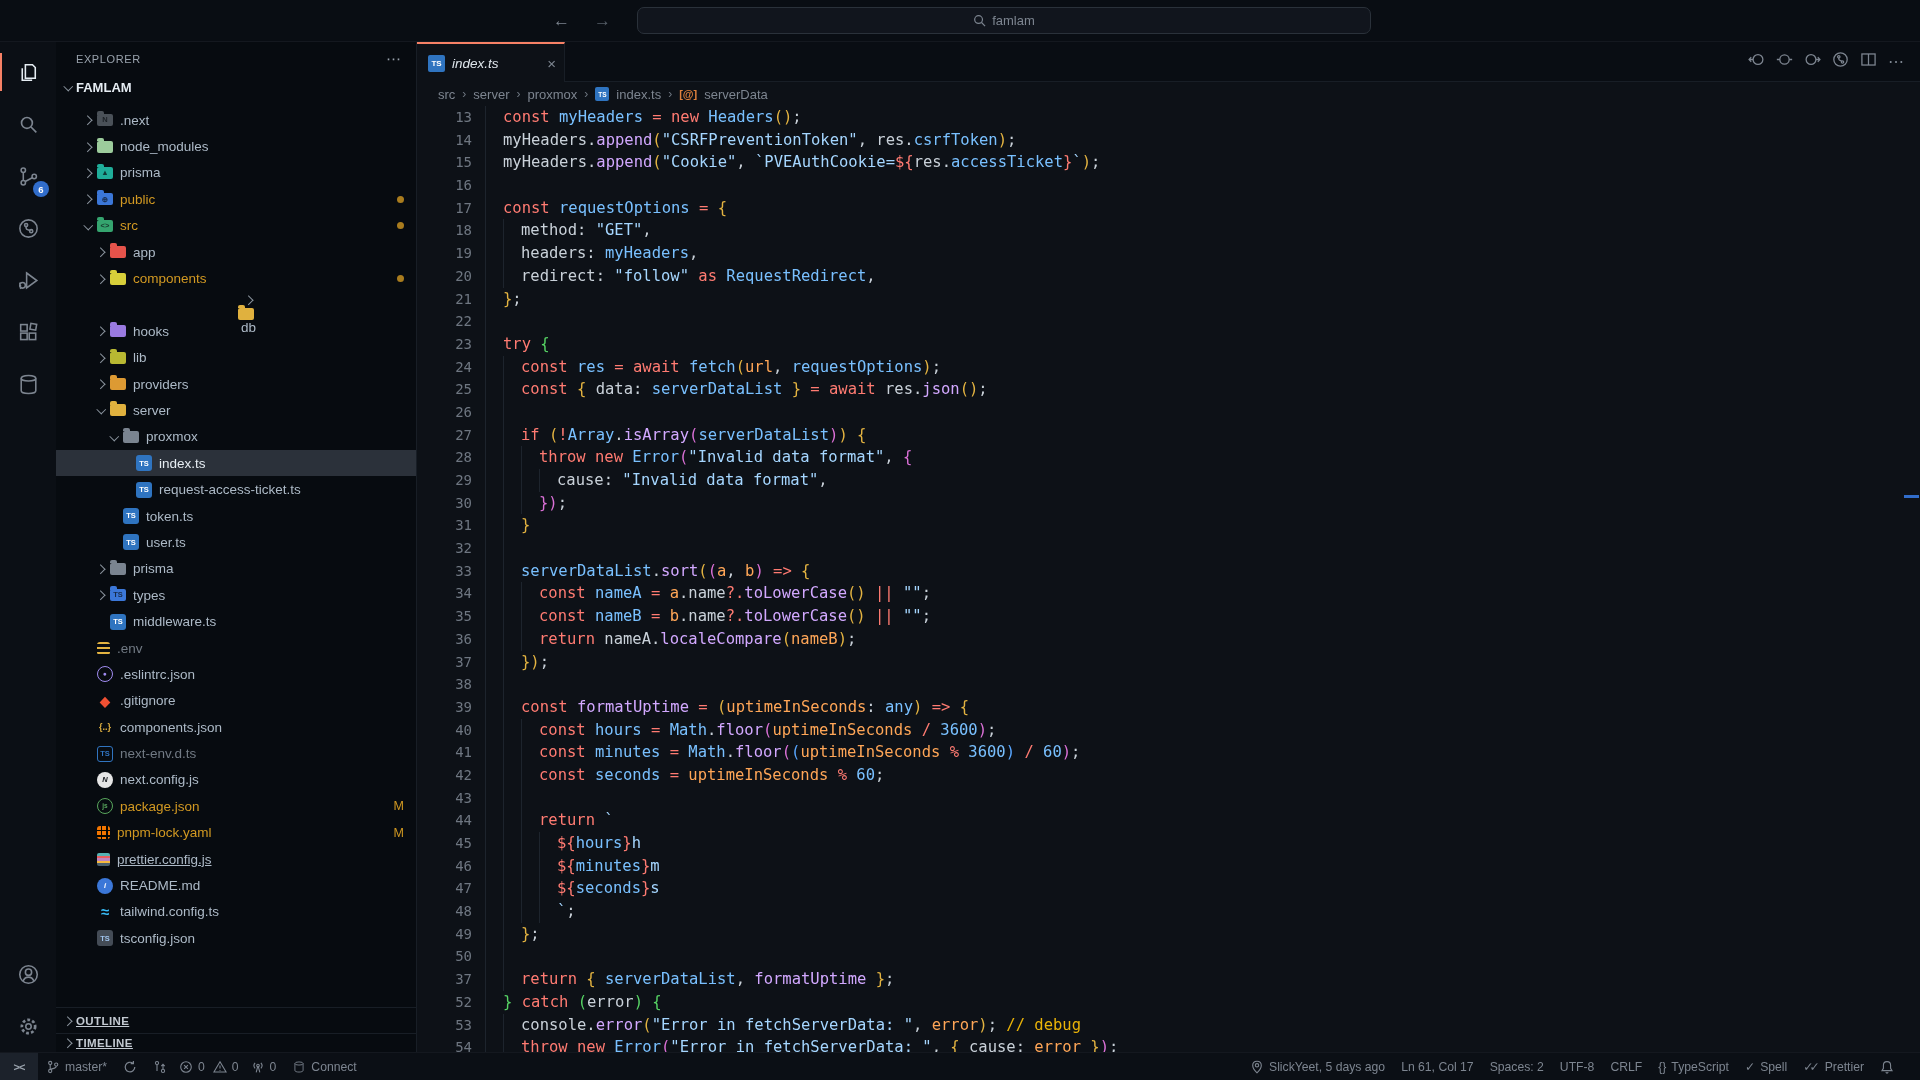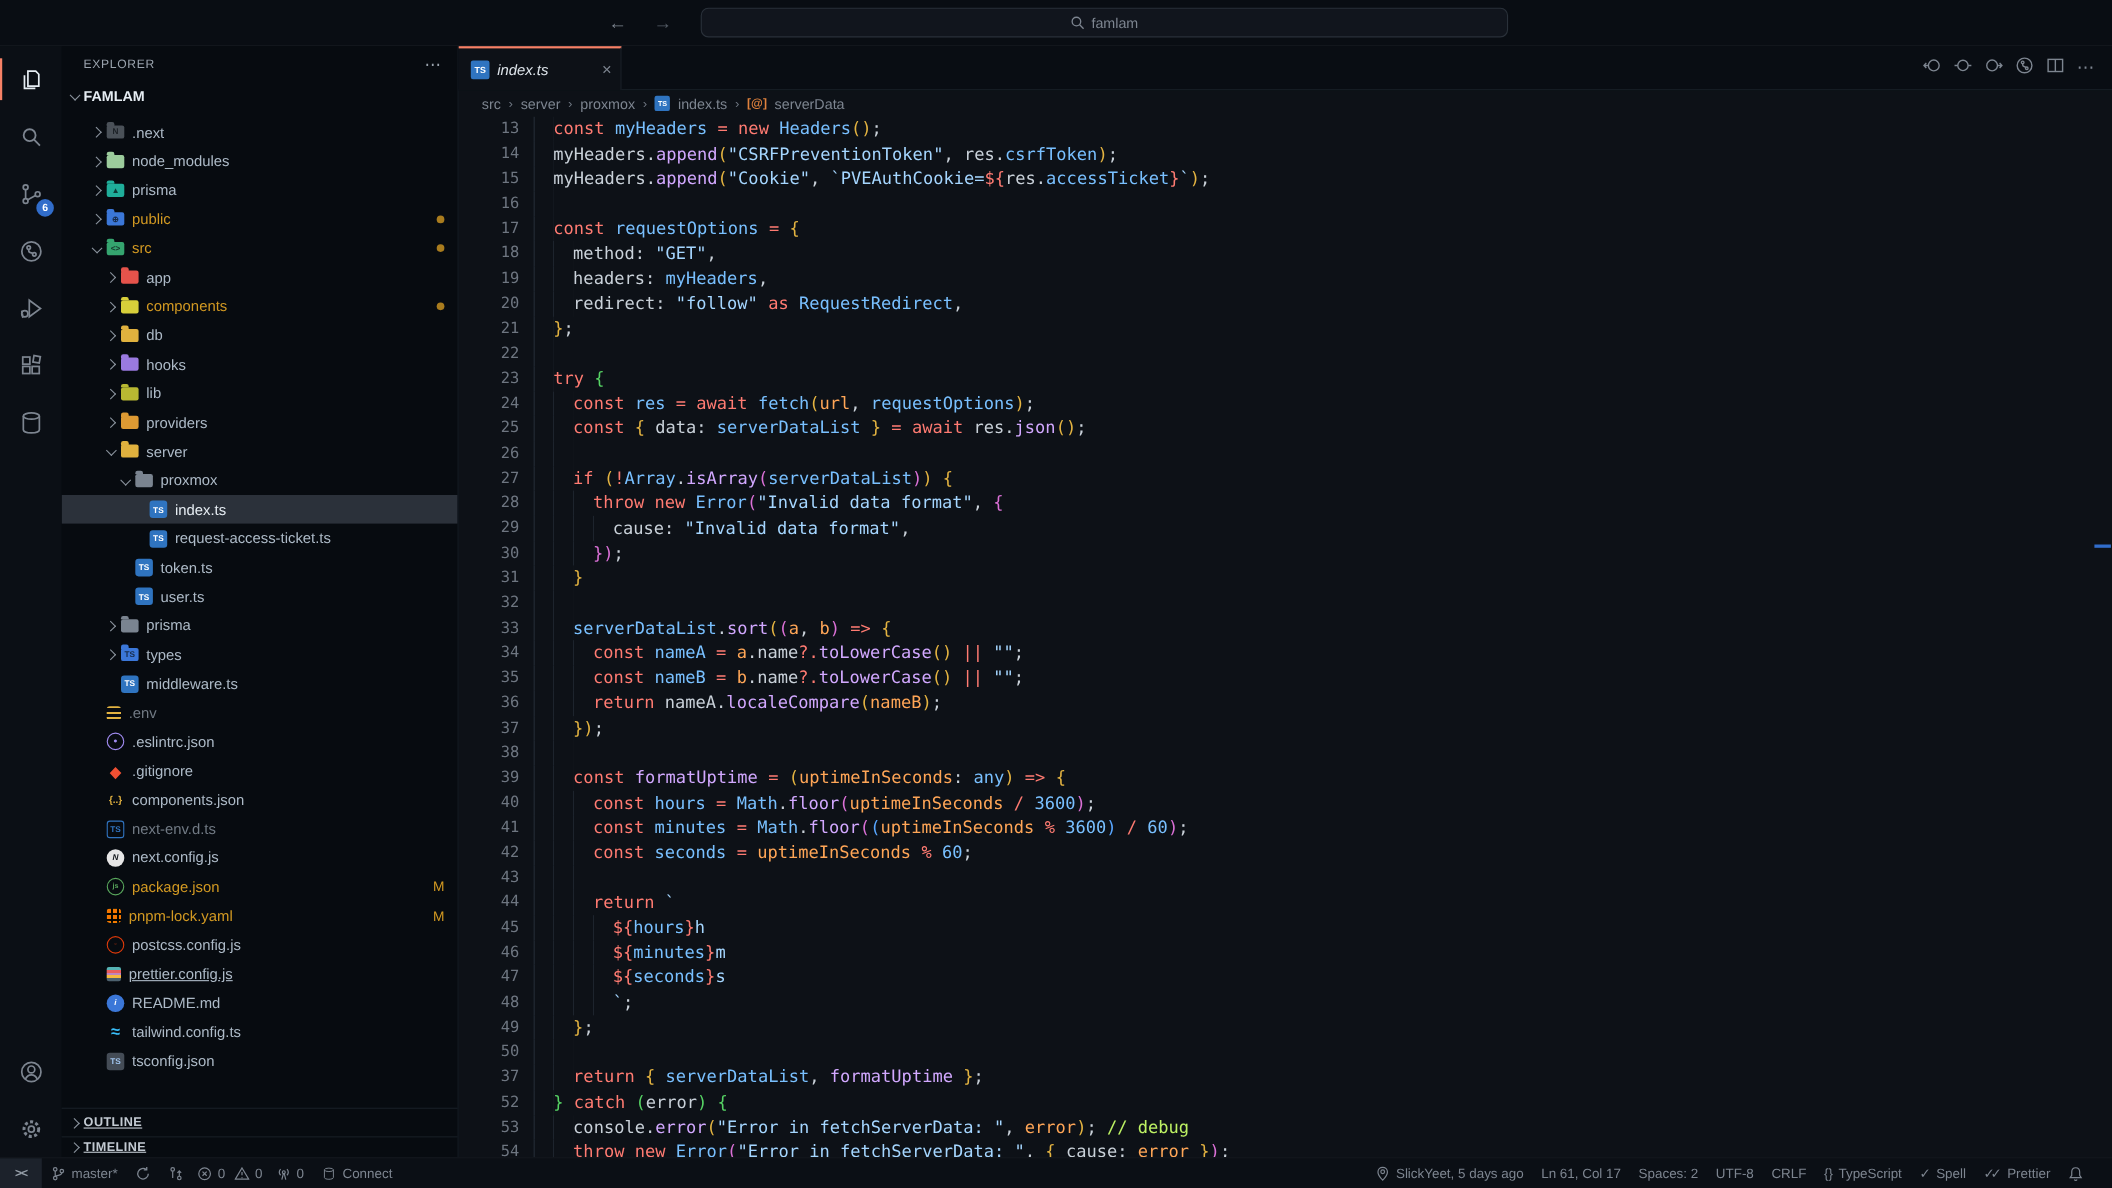--- a/index.html
+++ b/index.html
@@ -98,21 +98,21 @@
 
   .code { position:absolute; left:0; right:0; top:64px; bottom:0; overflow:hidden;
           font-family:"DejaVu Sans Mono", monospace; font-size:15.5px; }
   .cl { height:22.7px; display:flex; align-items:stretch; }
   .ln { width:55px; text-align:right; color:#6e7681; font-size:14px;
         line-height:22.7px; flex:none; }
   .gd { flex:none; margin-left:13px;
         background-image:repeating-linear-gradient(to right,#1d242d 0,#1d242d 1px,transparent 1px,transparent 18px); }
   .ct { white-space:pre; line-height:22.7px; }
   .tk-k{color:#ff7b72}.tk-f{color:#d2a8ff}.tk-s{color:#a5d6ff}.tk-v{color:#79c0ff}
-  .tk-p{color:#ffa657}.tk-d{color:#c9d1d9}.tk-c{color:#bef264}
+  .tk-p{color:#ffa657}.tk-d{color:#c9d1d9}.tk-c{color:#eab308}
   .tk-b1{color:#e3b341}.tk-b2{color:#56d364}.tk-b3{color:#da70d6}.tk-b4{color:#58a6ff}
   .ruler-marker { position:absolute; right:1px; top:453px; width:15px; height:3px;
                   background:#316dcb; }
 
   
   .statusbar { position:absolute; left:0; right:0; bottom:0; height:28px;
                background:#0b0f15; border-top:1px solid #14181f; display:flex;
                align-items:center; font-size:12.2px; color:#7d8590; }
   .st-item { height:28px; display:flex; align-items:center; gap:5px; padding:0 8px; }
   .st-item svg { width:14px; height:14px; }
@@ -257,21 +257,21 @@
           <span class="chev closed"></span>
           <span class="fico" style="background: rgb(229, 83, 75);"></span>
           <span class="lbl">app</span>
         </div>
         <div class="trow" style="padding-left: 37px;">
           <span class="chev closed"></span>
           <span class="fico" style="background: rgb(215, 207, 58);"></span>
           <span class="lbl mod">components</span>
           <span class="badge-right dotb"></span>
         </div>
-        <div class="trow" style="padding-left: 37px;">
+        <div class="trow" style="padding-left: 37px; flex-direction: column;">
           <span class="chev closed"></span>
           <span class="fico" style="background: rgb(224, 177, 62);"></span>
           <span class="lbl">db</span>
         </div>
         <div class="trow" style="padding-left: 37px;">
           <span class="chev closed"></span>
           <span class="fico" style="background: rgb(154, 122, 224);"></span>
           <span class="lbl">hooks</span>
         </div>
         <div class="trow" style="padding-left: 37px;">
@@ -365,25 +365,20 @@
           <span class="chev "></span>
           <span class="ficon" style="border: 1.6px solid rgb(88, 166, 92); border-radius: 50%; color: rgb(88, 166, 92); font-size: 6.5px;">js</span>
           <span class="lbl mod">package.json</span>
           <span class="badge-right mb">M</span>
         </div>
         <div class="trow" style="padding-left: 24px;">
           <span class="chev "></span>
           <span class="ficon" style="background: repeating-linear-gradient(rgb(249, 173, 0) 0px, rgb(249, 173, 0) 4px, rgb(7, 11, 16) 4px, rgb(7, 11, 16) 5.5px), repeating-linear-gradient(to right, rgb(249, 173, 0) 0px, rgb(249, 173, 0) 4px, rgb(7, 11, 16) 4px, rgb(7, 11, 16) 5.5px); background-blend-mode: multiply; width: 13px; height: 13px;"></span>
           <span class="lbl mod">pnpm-lock.yaml</span>
           <span class="badge-right mb">M</span>
-        </div>
-        <div class="trow" style="padding-left: 24px;">
-          <span class="chev "></span>
-          <span class="ficon" style="border: 1.6px solid rgb(221, 58, 10); border-radius: 50%; color: rgb(221, 58, 10); font-size: 6.5px;">◦</span>
-          <span class="lbl">postcss.config.js</span>
         </div>
         <div class="trow" style="padding-left: 24px; text-decoration: underline;">
           <span class="chev "></span>
           <span class="ficon" style="background: linear-gradient(rgb(86, 179, 180) 0px, rgb(86, 179, 180) 20%, rgb(234, 94, 94) 20%, rgb(234, 94, 94) 40%, rgb(191, 133, 191) 40%, rgb(191, 133, 191) 60%, rgb(247, 185, 62) 60%, rgb(247, 185, 62) 80%, rgb(77, 97, 110) 80%, rgb(77, 97, 110) 100%); width: 13px; height: 13px; border-radius: 2px;"></span>
           <span class="lbl">prettier.config.js</span>
         </div>
         <div class="trow" style="padding-left: 24px;">
           <span class="chev "></span>
           <span class="ficon" style="background: rgb(59, 119, 216); border-radius: 50%; color: rgb(255, 255, 255); font-style: italic;">i</span>
           <span class="lbl">README.md</span>

